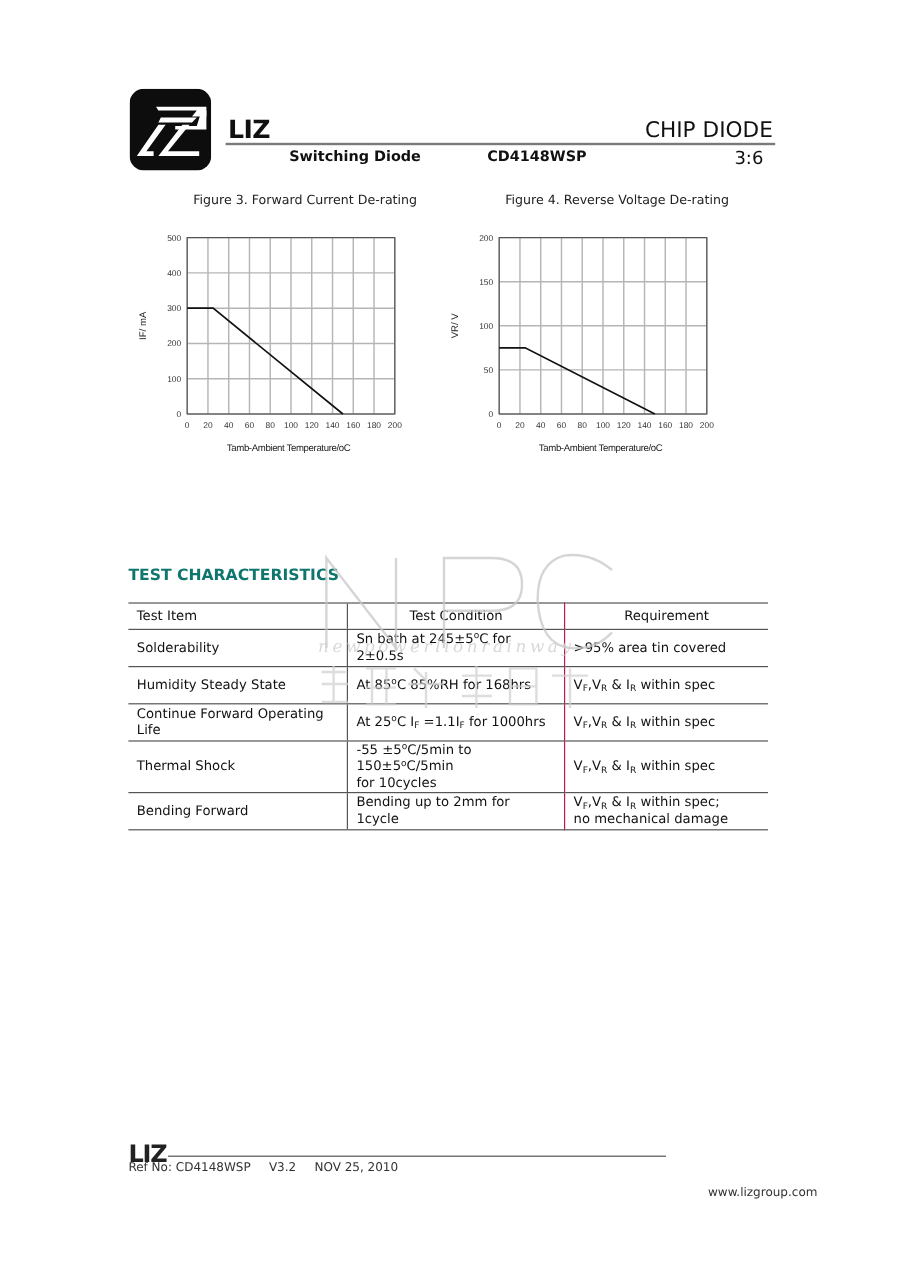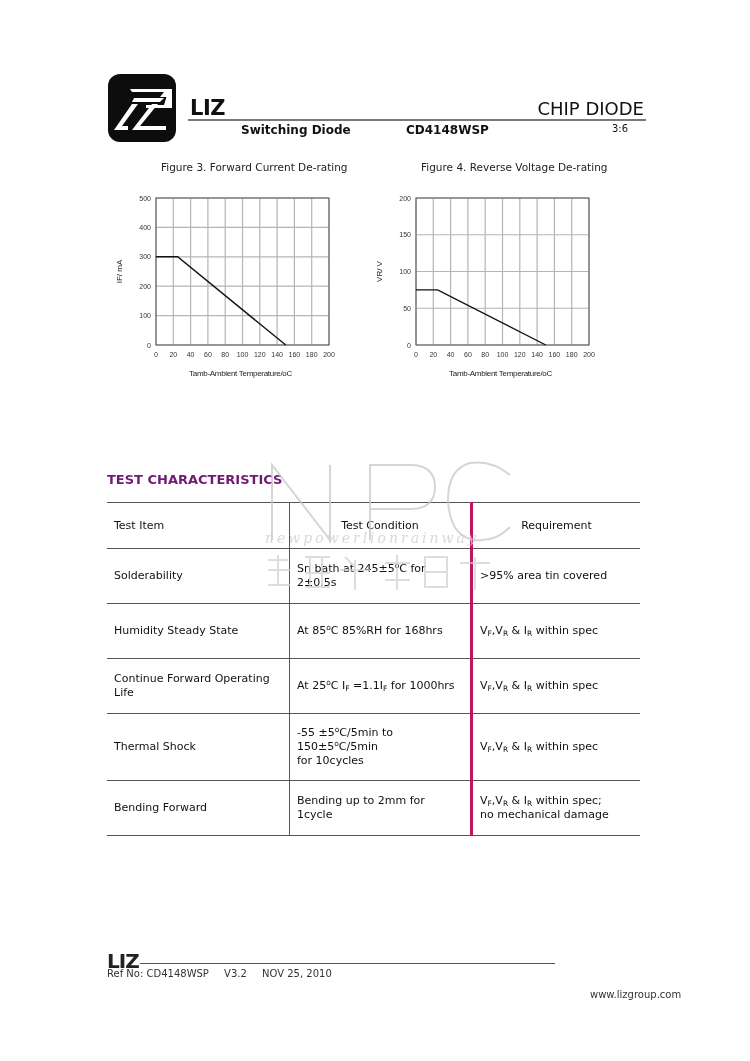--- a/index.html
+++ b/index.html
@@ -6,31 +6,31 @@
   body { width:750px; height:1061px; position:relative; overflow:hidden; font-family:"DejaVu Sans", sans-serif; color:#111; }
   .abs { position:absolute; }
 
   
   .logo { left:108px; top:74px; width:68px; height:68px; }
   .brand { left:190px; top:96px; font-size:21px; font-weight:bold; letter-spacing:-0.5px; color:#111; }
   .product-type { right:106px; top:98px; font-size:18px; font-weight:normal; color:#111; }
   .header-rule { left:188px; top:119px; width:458px; height:2px; background:#7a7a7a; }
   .subtitle { left:241px; top:123px; font-size:12px; font-weight:bold; }
   .part-no { left:406px; top:123px; font-size:12px; font-weight:bold; }
-  .page-no { left:612px; top:123px; font-size:10px; }
+  .page-no { left:612px; top:123px; font-size:15px; }
 
   
   .fig-title { font-size:10.5px; color:#222; font-family:"DejaVu Sans", sans-serif; }
   .chart-svg { font-family:"Liberation Sans", sans-serif; }
 
   
-  .section-title { left:107px; top:472px; font-size:13px; font-weight:bold; color:#701a75; }
+  .section-title { left:107px; top:472px; font-size:13px; font-weight:bold; color:#0f766e; }
   table.tc { position:absolute; left:107px; top:502px; width:533px; border-collapse:collapse; font-size:11px; font-family:"DejaVu Sans", sans-serif; }
-  table.tc td, table.tc th { border-top:1px solid #555; border-bottom:1px solid #555; padding:12px 7px; vertical-align:middle; font-weight:normal; text-align:left; line-height:14px; }
-  table.tc th.c2, table.tc td.c2 { border-left:1px solid #555; border-right:3px solid #be185d; }
+  table.tc td, table.tc th { border-top:1px solid #555; border-bottom:1px solid #555; padding:0 7px; vertical-align:middle; font-weight:normal; text-align:left; line-height:14px; }
+  table.tc th.c2, table.tc td.c2 { border-left:1px solid #555; border-right:1px solid #be185d; }
   table.tc th { height:21px; }
   table.tc th.c2, table.tc th.c3 { text-align:center; }
   table.tc tr.r td { height:30px; }
   table.tc td.c1 { width:168px; }
   table.tc td.c2 { width:166px; }
   sub { font-size:7.5px; vertical-align:-2px; line-height:0; }
   sup { font-size:7.5px; vertical-align:4px; line-height:0; }
 
   
   .watermark { left:260px; top:445px; width:260px; height:170px; pointer-events:none;text-align:center; }

